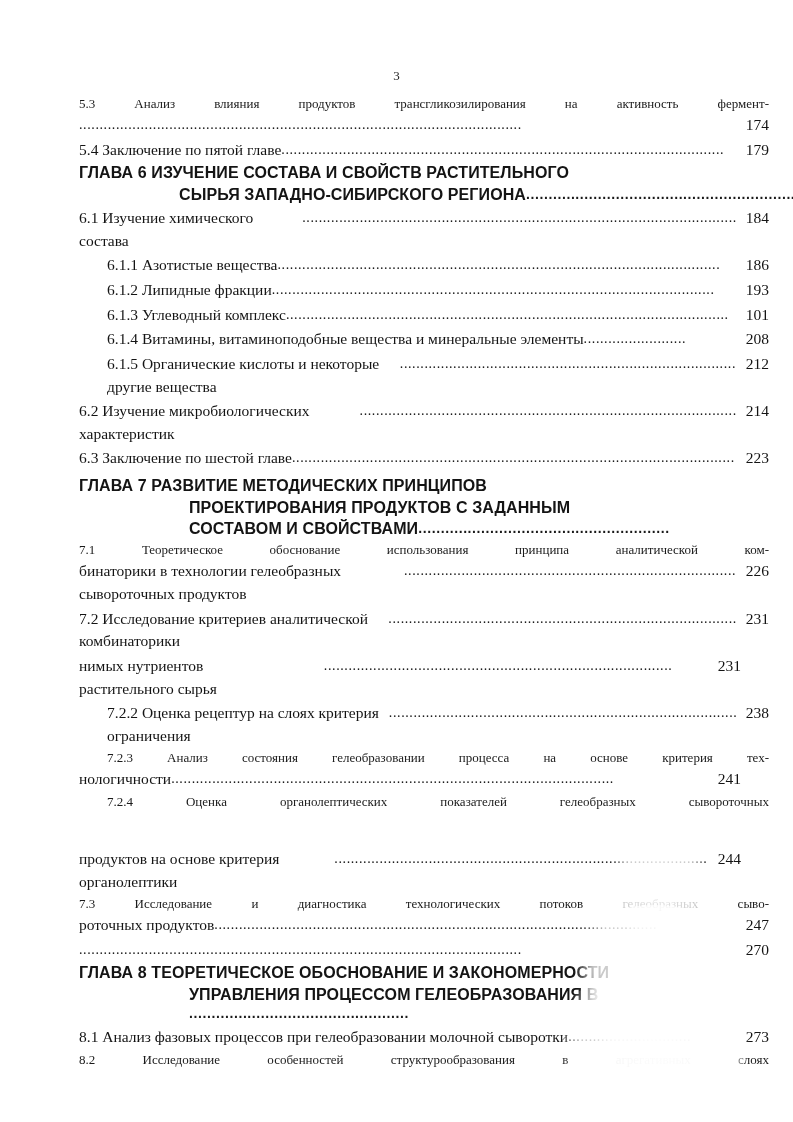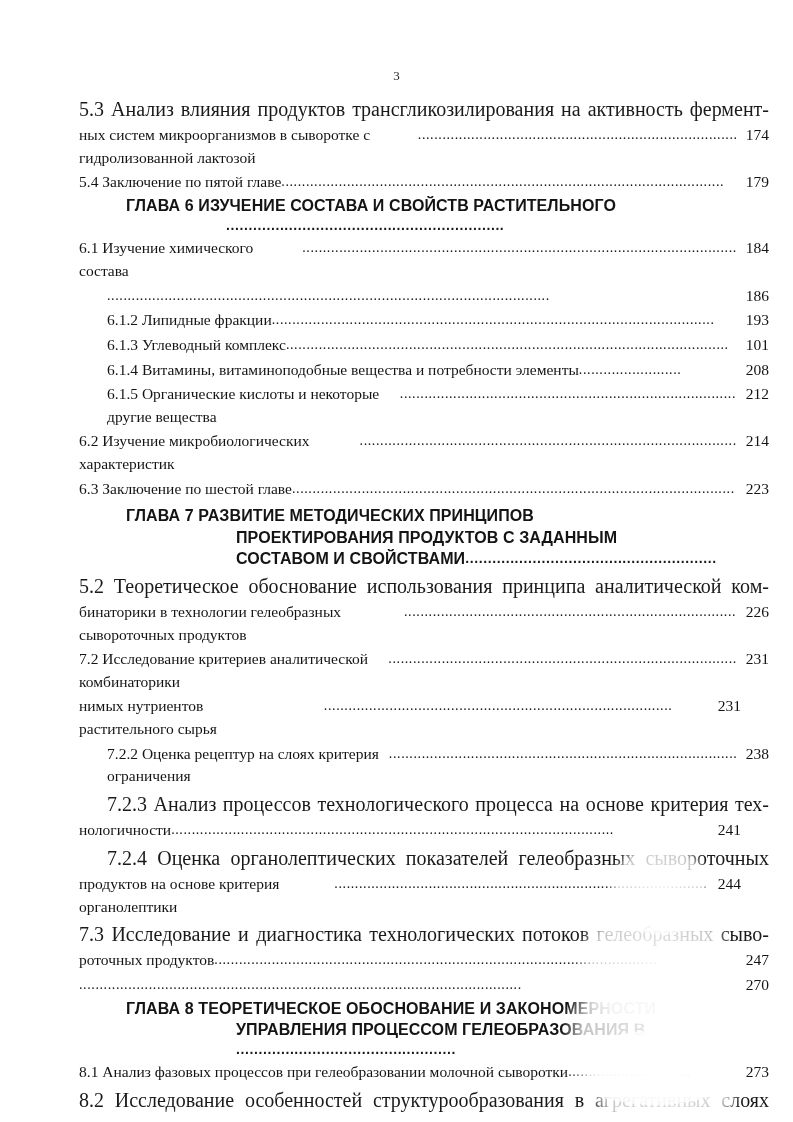--- a/index.html
+++ b/index.html
@@ -63,37 +63,36 @@
   .row .pg {
     flex: 0 0 auto;
     padding-left: 3px;
     text-align: right;
     min-width: 30px;
   }
   .just {
     text-align: justify;
     text-align-last: justify;
     width: 100%;
-    font-size: 20px;
+    font-size: 13px;
     line-height: 1.46;
   }
   .entry-wrap {
     margin-bottom: 2px;
   }
   .lvl1 { margin-left: 0px; }
   .lvl2 { margin-left: 28px; }
 
   .chapter {
     font-family: "Liberation Sans", "DejaVu Sans", sans-serif;
     font-weight: bold;
     font-size: 16px;
     letter-spacing: 0.1px;
     line-height: 1.28;
     color: #0f0f0f;
-    margin-left: 47px;
   }
   .chapter .row, .chapter .cont {
     font-family: "Liberation Sans", "DejaVu Sans", sans-serif;
     font-weight: bold;
     font-size: 16px;
     line-height: 1.28;
   }
   .chap-indent { margin-left: 100px; }
   .chap-indent2 { margin-left: 110px; }
   .spacer-sm { height: 4px; }
@@ -115,54 +114,55 @@
 
 <div class="page">
 
   <div class="page-number">3</div>
 
   <div class="toc">
 
     <div class="entry-wrap lvl1">
       <div class="just">5.3 Анализ влияния продуктов трансгликозилирования на активность фермент-</div>
       <div class="row">
-        <span class="txt">ных систем микроорганизмов в сыворотке с гидролизованной лактозой</span>
         <span class="leader">............................................................................................................</span>
         <span class="pg">174</span>
       </div>
     </div>
 
     <div class="entry-wrap lvl1">
       <div class="row">
         <span class="txt">5.4 Заключение по пятой главе</span>
         <span class="leader">............................................................................................................</span>
         <span class="pg">179</span>
       </div>
     </div>
 
     <div class="entry-wrap chapter">
       <div class="row">
         <span class="txt">ГЛАВА 6  ИЗУЧЕНИЕ СОСТАВА И СВОЙСТВ РАСТИТЕЛЬНОГО</span>
       </div>
       <div class="row chap-indent">
+        <span class="txt">СЫРЬЯ ЗАПАДНО-СИБИРСКОГО РЕГИОНА</span>
         <span class="leader">..............................................................</span>
 
       </div>
     </div>
 
     <div class="entry-wrap lvl1">
       <div class="row">
         <span class="txt">6.1 Изучение химического состава</span>
         <span class="leader">............................................................................................................</span>
         <span class="pg">184</span>
       </div>
     </div>
 
     <div class="entry-wrap lvl2">
       <div class="row">
+        <span class="txt">6.1.1 Азотистые вещества</span>
         <span class="leader">............................................................................................................</span>
         <span class="pg">186</span>
       </div>
     </div>
 
     <div class="entry-wrap lvl2">
       <div class="row">
         <span class="txt">6.1.2 Липидные фракции</span>
         <span class="leader">............................................................................................................</span>
         <span class="pg">193</span>
@@ -172,21 +172,21 @@
     <div class="entry-wrap lvl2">
       <div class="row">
         <span class="txt">6.1.3 Углеводный комплекс</span>
         <span class="leader">............................................................................................................</span>
         <span class="pg">101</span>
       </div>
     </div>
 
     <div class="entry-wrap lvl2">
       <div class="row">
-        <span class="txt">6.1.4 Витамины, витаминоподобные вещества и потребности элементы</span>
+        <span class="txt">6.1.4 Витамины, витаминоподобные вещества и минеральные элементы</span>
         <span class="leader">.........................</span>
         <span class="pg">208</span>
       </div>
     </div>
 
     <div class="entry-wrap lvl2">
       <div class="row">
         <span class="txt">6.1.5 Органические кислоты и некоторые другие вещества</span>
         <span class="leader">............................................................................................................</span>
         <span class="pg">212</span>
@@ -219,21 +219,21 @@
         <span class="txt">ПРОЕКТИРОВАНИЯ ПРОДУКТОВ С ЗАДАННЫМ</span>
       </div>
       <div class="row chap-indent2">
         <span class="txt">СОСТАВОМ И СВОЙСТВАМИ</span>
         <span class="leader">........................................................</span>
 
       </div>
     </div>
 
     <div class="entry-wrap lvl1">
-      <div class="just">5.2 Теоретическое обоснование использования принципа аналитической ком-</div>
+      <div class="just">7.1 Теоретическое обоснование использования принципа аналитической ком-</div>
       <div class="row">
         <span class="txt">бинаторики в технологии гелеобразных сывороточных продуктов</span>
         <span class="leader">............................................................................................................</span>
         <span class="pg">226</span>
       </div>
     </div>
 
     <div class="entry-wrap lvl1">
       <div class="row">
         <span class="txt">7.2 Исследование критериев аналитической комбинаторики</span>
@@ -252,31 +252,31 @@
 
     <div class="entry-wrap lvl2">
       <div class="row">
         <span class="txt">7.2.2 Оценка рецептур на слоях критерия ограничения</span>
         <span class="leader">............................................................................................................</span>
         <span class="pg">238</span>
       </div>
     </div>
 
     <div class="entry-wrap lvl2">
-      <div class="just">7.2.3 Анализ процессов технологического процесса на основе критерия тех-</div>
+      <div class="just">7.2.3 Анализ состояния гелеобразовании процесса на основе критерия тех-</div>
       <div class="row" style="margin-left:-28px;">
         <span class="txt">нологичности</span>
         <span class="leader">............................................................................................................</span>
         <span class="pg">241</span>
       </div>
     </div>
 
     <div class="entry-wrap lvl2">
       <div class="just">7.2.4 Оценка органолептических показателей гелеобразных сывороточных</div>
-      <div class="row" style="margin-left:-28px;">
+      <div class="row" style="margin-left:-28px;margin-top:36px;">
         <span class="txt">продуктов на основе критерия органолептики</span>
         <span class="leader">............................................................................................................</span>
         <span class="pg">244</span>
       </div>
     </div>
 
     <div class="entry-wrap lvl1">
       <div class="just">7.3 Исследование и диагностика технологических потоков гелеобразных сыво-</div>
       <div class="row">
         <span class="txt">роточных продуктов</span>

